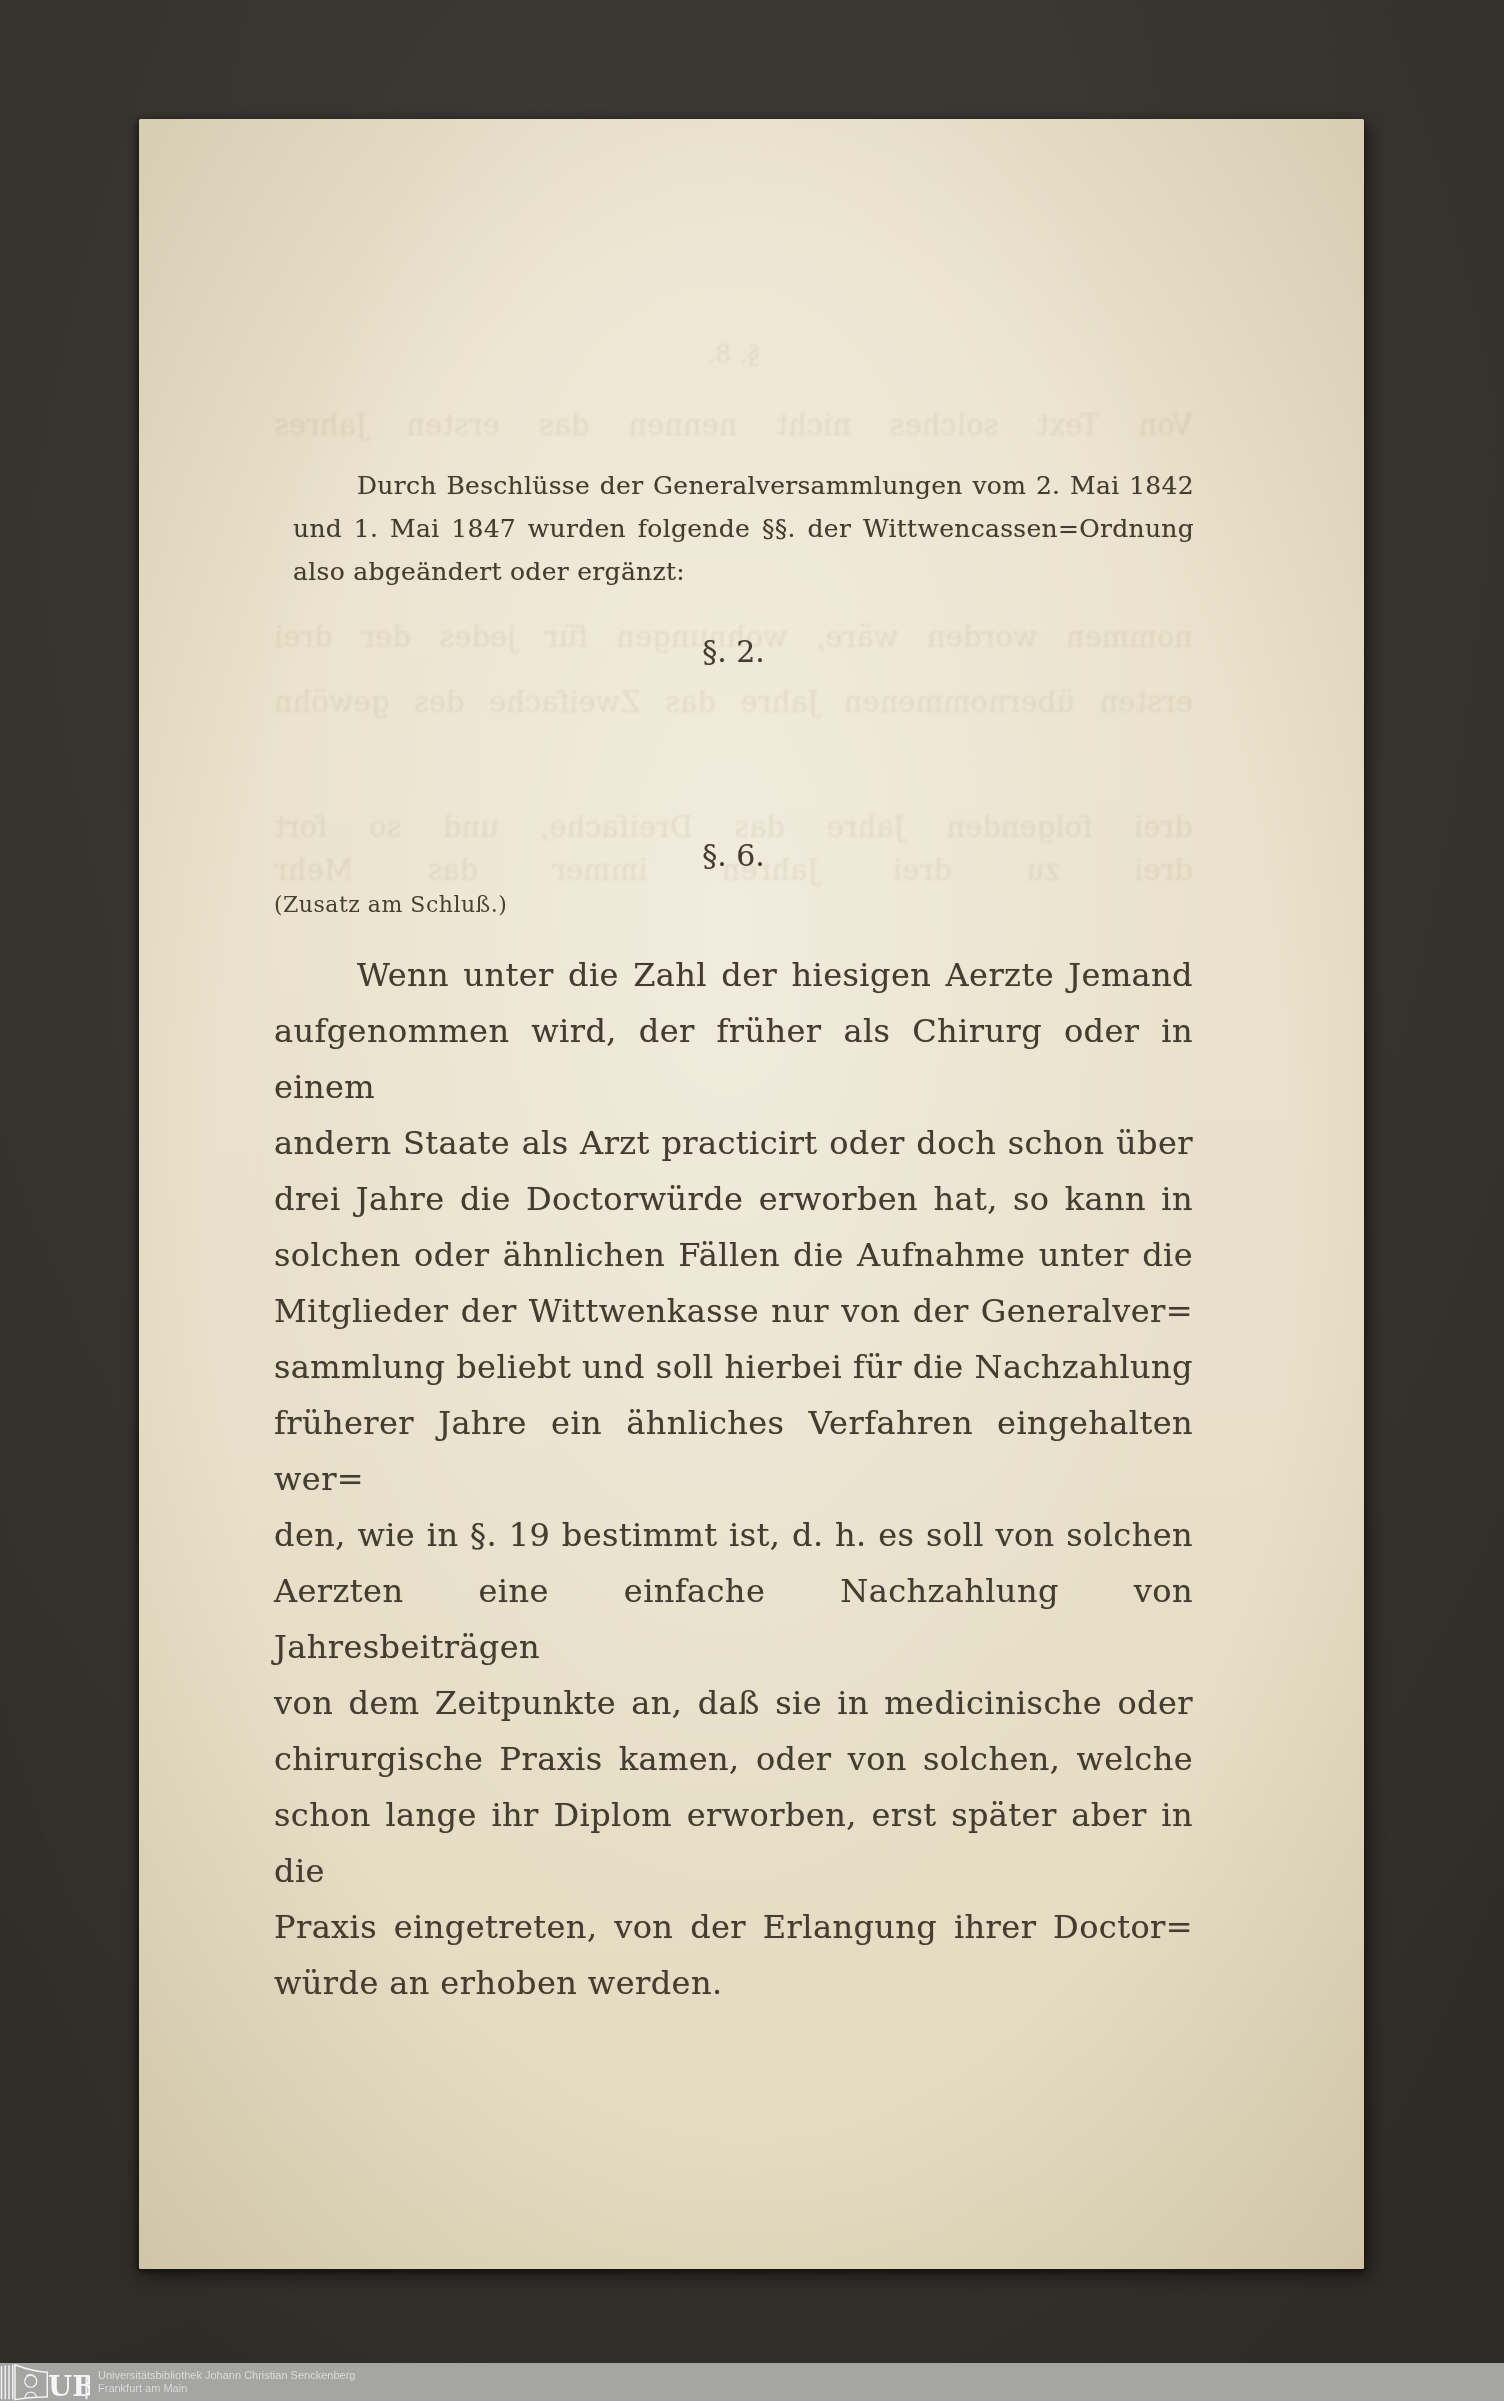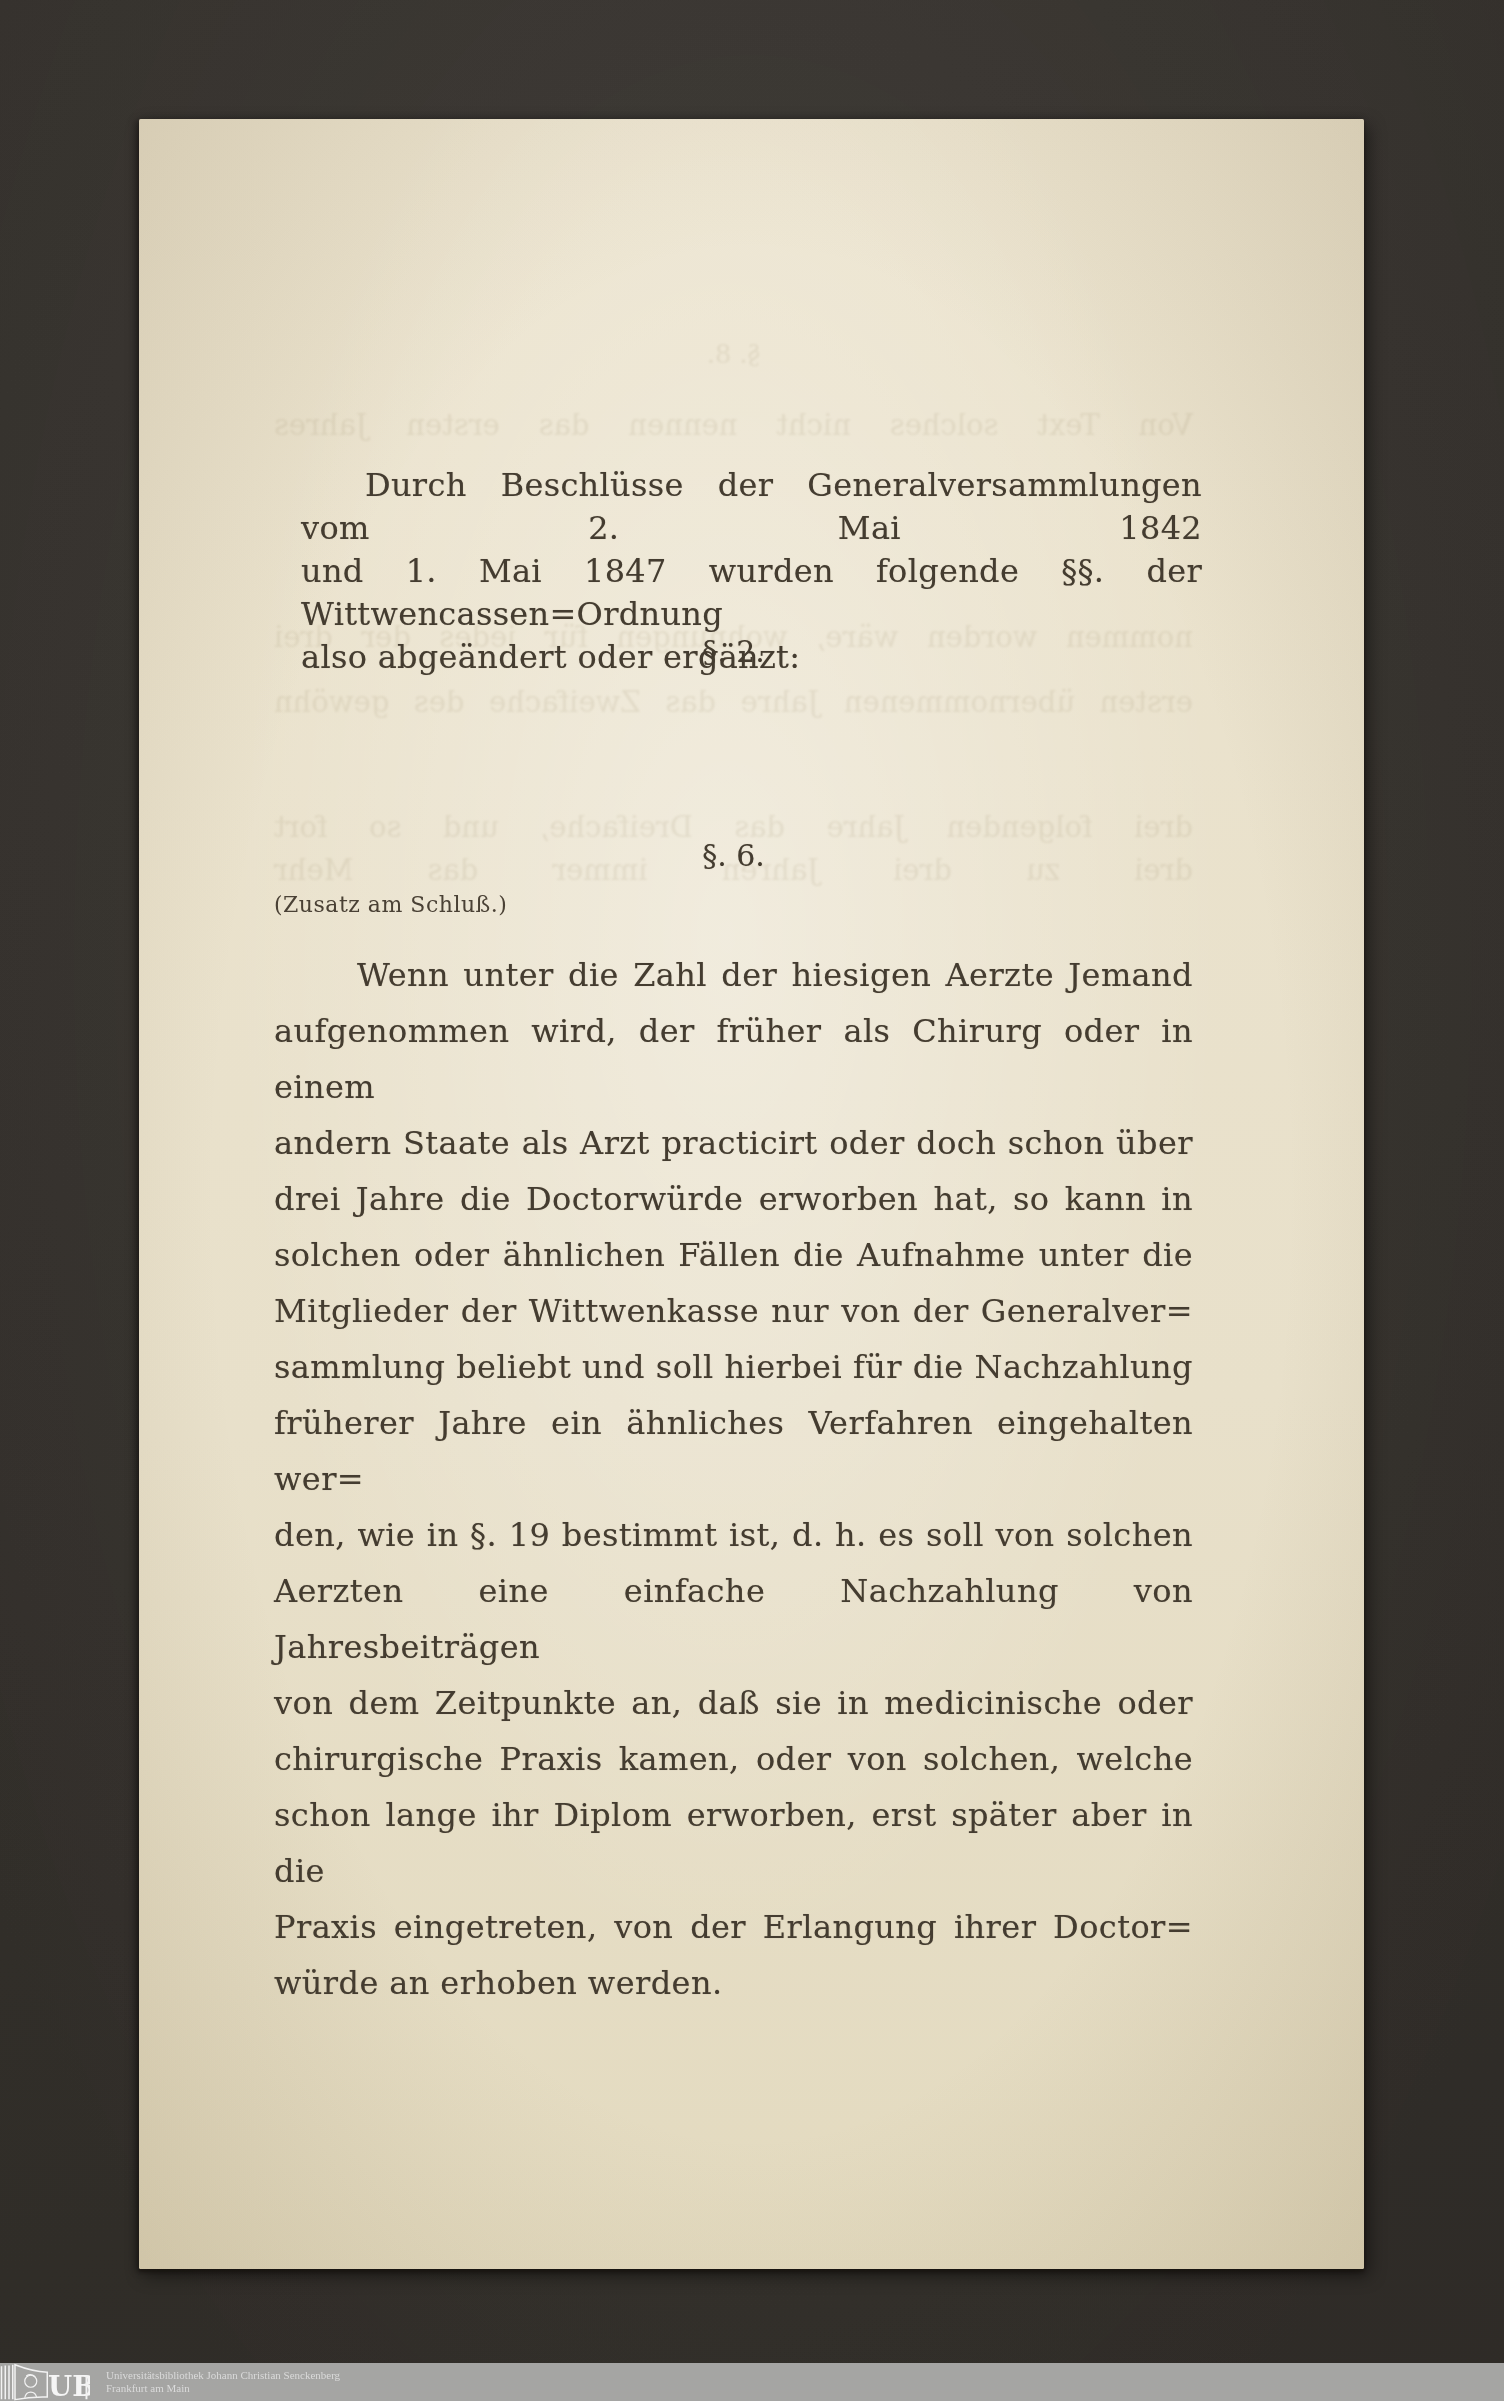--- a/index.html
+++ b/index.html
@@ -42,23 +42,23 @@
   .tline{
     text-align:justify;
     text-align-last:justify;
     white-space:normal;
   }
   .tline.first{ text-indent:64px; }
   .tline.lastline{ text-align:center; text-align-last:left; }
 
   .intro{
     top:345px;
-    left:162px;
+    left:154px;
     width:901px;
-    font-size:32px;
+    font-size:25px;
     line-height:43px;
     letter-spacing:0.3px;
   }
   .heading{
     position:absolute;
     left:135px; width:919px;
     text-align:center;
     font-size:30px;
     color:#443c30;
     text-shadow:0 0 0.8px rgba(68,58,40,0.35);
@@ -107,22 +107,22 @@
   .footer-bar{
     position:absolute;
     left:0; bottom:0;
     width:1505px; height:38px;
     background:#a5a5a3;
     display:flex;
     align-items:center;
   }
   .logo{ width:90px; height:38px; flex:0 0 auto; }
   .footer-text{
-    margin-left:16px;
-    font-family:Liberation Serif, serif;
+    margin-left:8px;
+    font-family:Liberation Sans, sans-serif;
     font-size:11px;
     line-height:13px;
     color:#dadada;
   }
 </style>
 </head>
 <body>
 
 <div class="paper">
 

